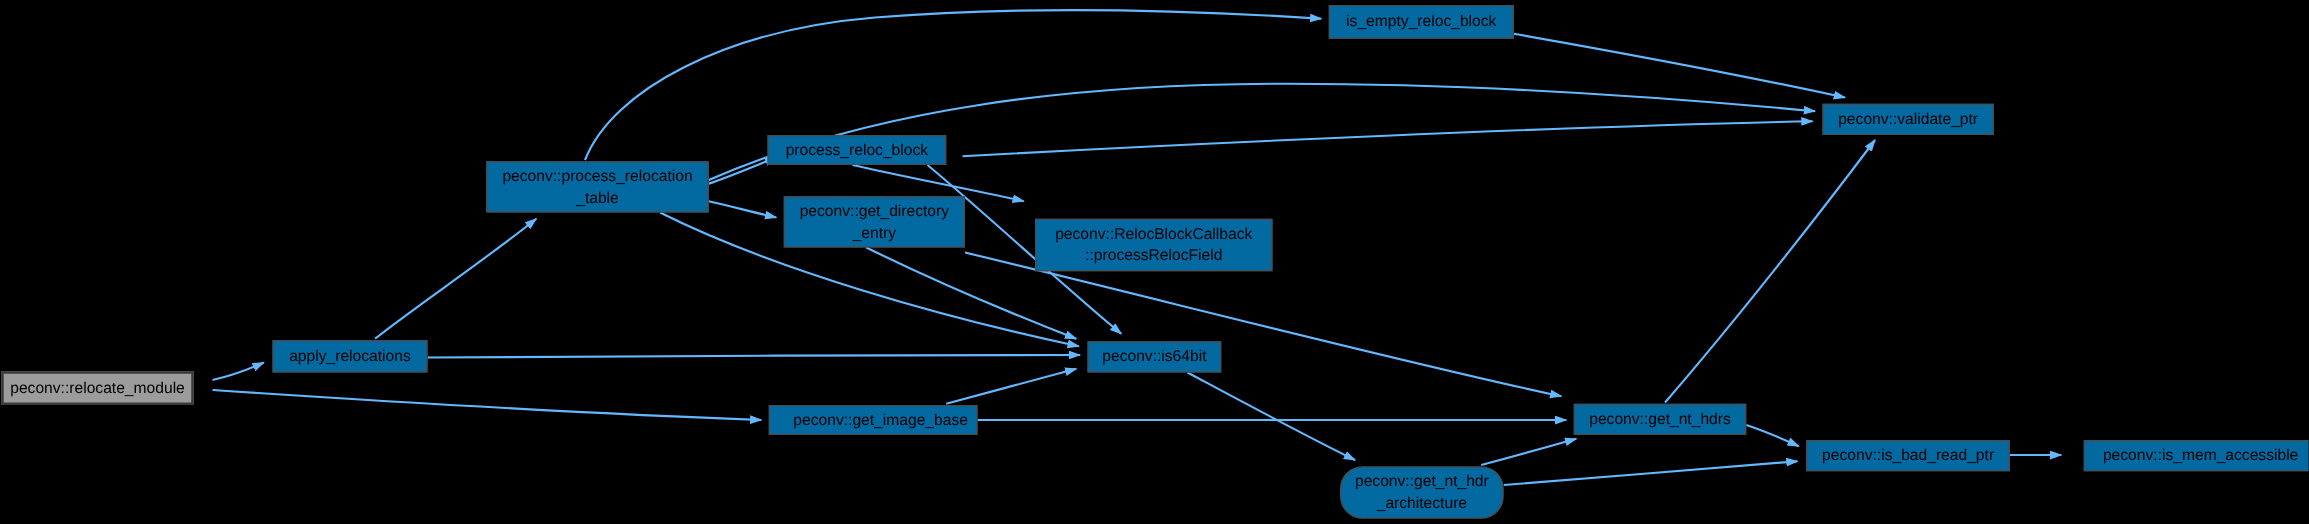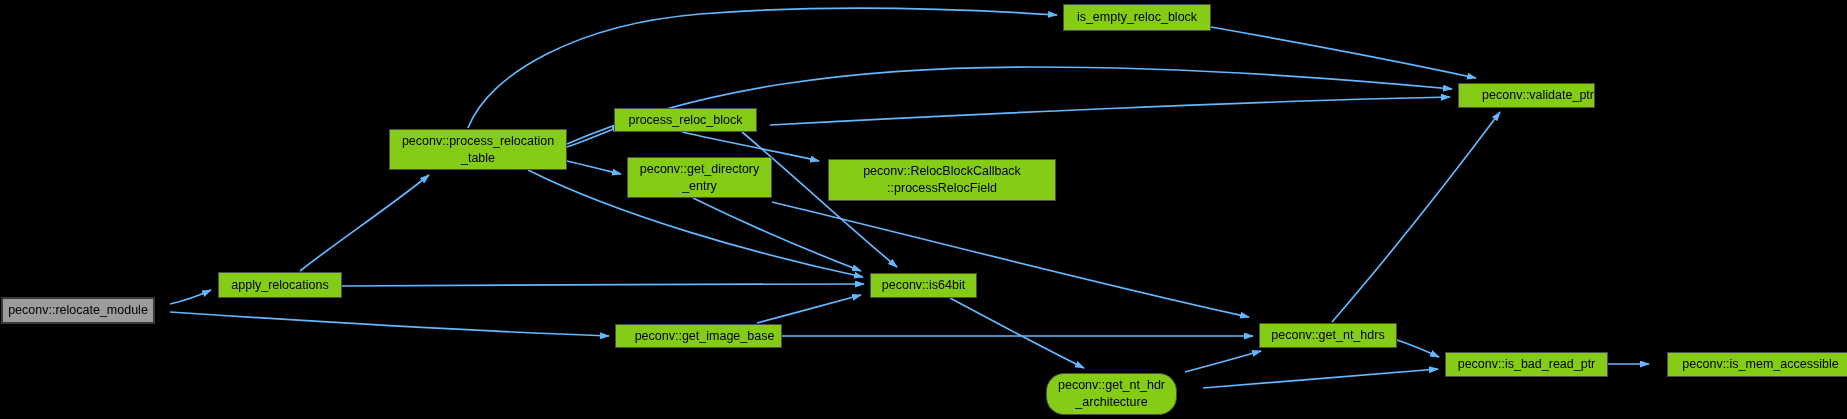--- a/index.html
+++ b/index.html
@@ -7,21 +7,21 @@
     position:relative;
     width:1847px;height:419px;
     background:#000;
     font-family:"Liberation Sans", sans-serif;
     overflow:hidden;
   }
   #edges{position:absolute;left:0;top:0;width:1847px;height:419px;}
   .node{
     position:absolute;
     box-sizing:border-box;
-    background:#84cc16;
+    background:#0369a1;
     border:1.5px solid #4d4d4d;
     color:#000;
     font-size:12.5px;
     line-height:17px;
     display:flex;
     flex-direction:column;
     align-items:center;
     justify-content:center;
     text-align:center;
     white-space:nowrap;
@@ -80,40 +80,40 @@
         <span>peconv::process_relocation</span>
         <span>_table</span>
       </div>
       <div class="node" style="left: 614px; top: 108px; width: 143px; height: 24px;">
         <span>process_reloc_block</span>
       </div>
       <div class="node" style="left: 627px; top: 157px; width: 145px; height: 41px;">
         <span>peconv::get_directory</span>
         <span>_entry</span>
       </div>
-      <div class="node" style="left: 828px; top: 159px; width: 228px; height: 42px;">
+      <div class="node" style="left: 828px; top: 175px; width: 190px; height: 42px;">
         <span>peconv::RelocBlockCallback</span>
         <span>::processRelocField</span>
       </div>
       <div class="node" style="left: 1063px; top: 4px; width: 148px; height: 27px;">
         <span>is_empty_reloc_block</span>
       </div>
-      <div class="node" style="left: 1458px; top: 83px; width: 137px; height: 25px; align-items: flex-end;">
+      <div class="node" style="left: 1458px; top: 83px; width: 137px; height: 25px;">
         <span>peconv::validate_ptr</span>
       </div>
       <div class="node" style="left: 870px; top: 273px; width: 107px; height: 25px;">
         <span>peconv::is64bit</span>
       </div>
       <div class="node" style="left: 615px; top: 324px; width: 167px; height: 24px; padding-left: 12px;">
         <span>peconv::get_image_base</span>
       </div>
       <div class="node" style="left: 1259px; top: 323px; width: 138px; height: 25px;">
         <span>peconv::get_nt_hdrs</span>
       </div>
-      <div class="node" style="left: 1046px; top: 373px; width: 131px; height: 42px; border-radius: 18px;">
+      <div class="node" style="left: 1072px; top: 373px; width: 131px; height: 42px; border-radius: 18px;">
         <span>peconv::get_nt_hdr</span>
         <span>_architecture</span>
       </div>
       <div class="node" style="left: 1445px; top: 352px; width: 163px; height: 25px;">
         <span>peconv::is_bad_read_ptr</span>
       </div>
       <div class="node" style="left: 1655px; top: 352px; width: 187px; height: 25px; margin-left: 12px;">
         <span>peconv::is_mem_accessible</span>
       </div>
     </div>

